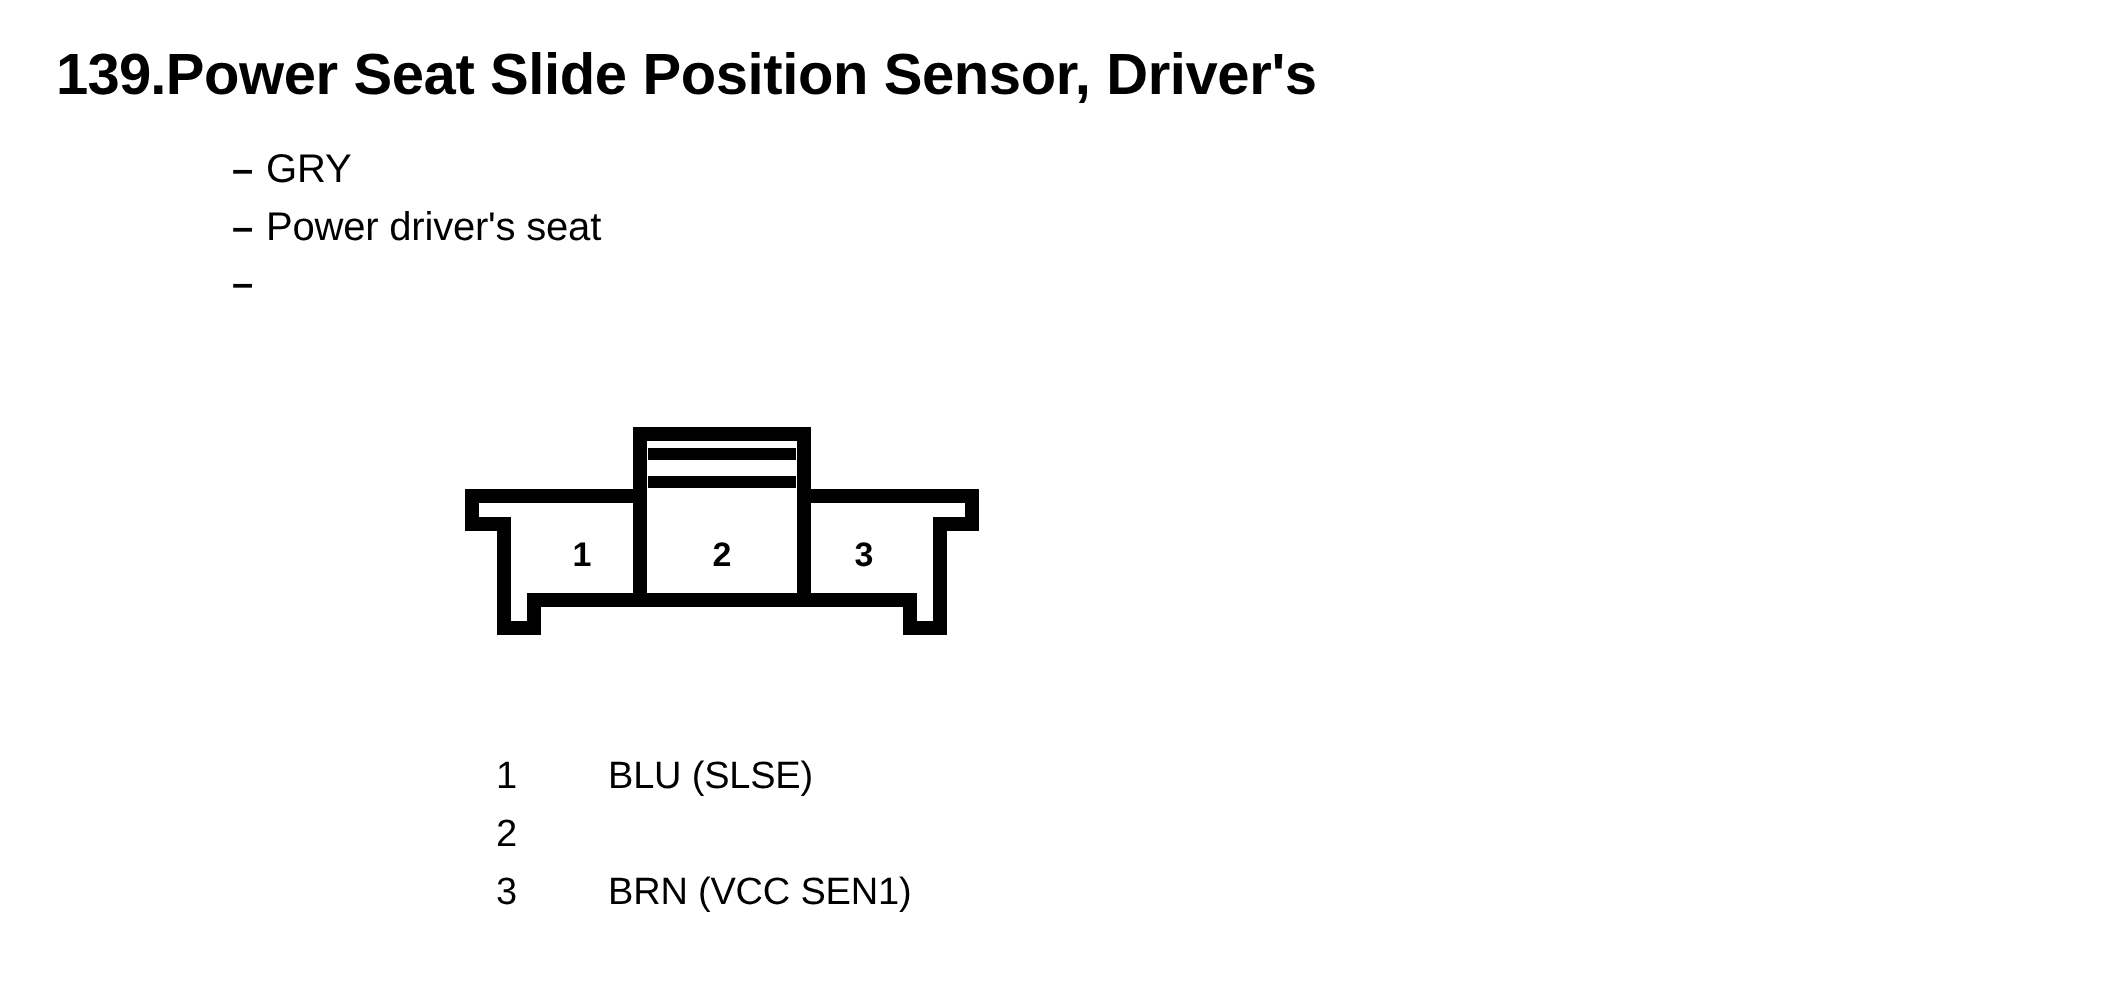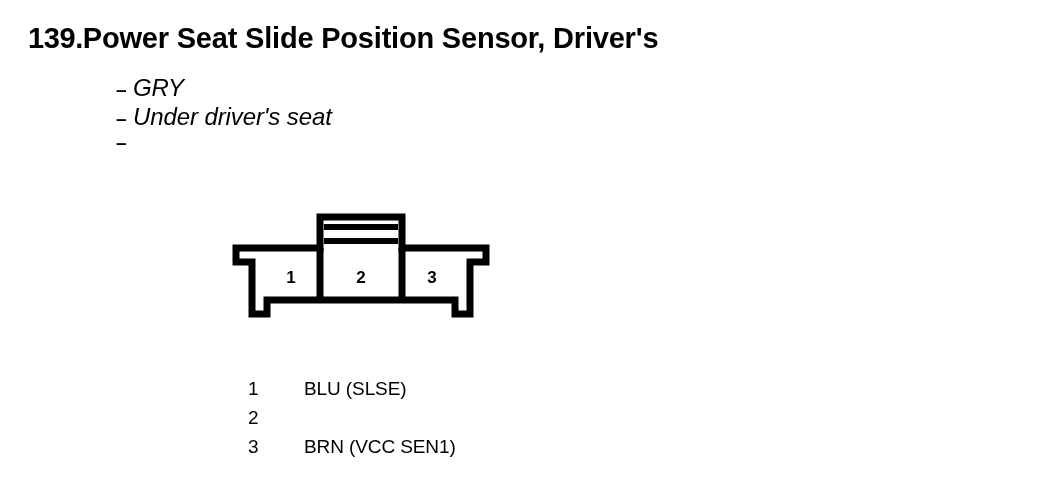--- a/index.html
+++ b/index.html
@@ -50,23 +50,22 @@
     white-space: nowrap;
     height: 29px;
   }
   .note-dash {
     font-size: 19px;
     font-weight: bold;
     width: 17px;
     flex: 0 0 17px;
   }
   .note-label {
-    font-size: 24px;
+    font-size: 20px;
     letter-spacing: -0.1px;
-    font-style: italic;
   }
 
   
   #connector-figure {
     position: absolute;
     left: 225px;
     top: 200px;
     width: 280px;
     height: 135px;
   }
@@ -112,21 +111,21 @@
   <span id="title-text">Power Seat Slide Position Sensor, Driver's</span>
 </div>
 
 <div id="notes">
   <div class="note-row">
     <span class="note-dash">–</span>
     <span class="note-label">GRY</span>
   </div>
   <div class="note-row">
     <span class="note-dash">–</span>
-    <span class="note-label">Under driver's seat</span>
+    <span class="note-label">Power driver's seat</span>
   </div>
   <div class="note-row">
     <span class="note-dash">–</span>
   </div>
 </div>
 
 <div id="connector-figure">
   <svg id="connector-svg" width="280" height="135" viewBox="0 0 280 135" xmlns="http://www.w3.org/2000/svg">
 
     <path fill="none" stroke="#000000" stroke-width="7" stroke-linejoin="miter" stroke-linecap="butt" d="M 95,48

